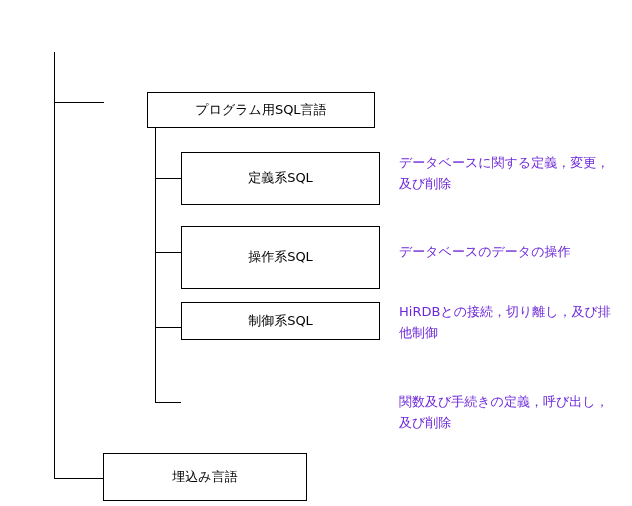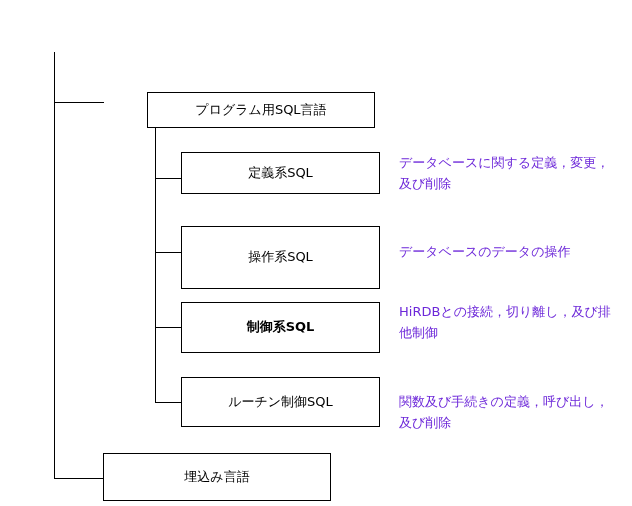--- a/index.html
+++ b/index.html
@@ -60,36 +60,33 @@
     <span>プログラム用SQL言語</span>
   </div>
 
   <div class="line v" style="left:155px; top:128px; height:274px;"></div>
 
   <div class="line h" style="left:155px; top:178px; width:26px;"></div>
   <div class="line h" style="left:155px; top:252px; width:26px;"></div>
   <div class="line h" style="left:155px; top:327px; width:26px;"></div>
   <div class="line h" style="left:155px; top:402px; width:26px;"></div>
 
-  <div class="node" style="left:181px; top:152px; width:199px; height:42px;">
+  <div class="node" style="left:181px; top:152px; width:199px; height:53px;">
     <span>定義系SQL</span>
   </div>
   <div class="node" style="left:181px; top:226px; width:199px; height:63px;">
     <span>操作系SQL</span>
   </div>
-  <div class="node" style="left:181px; top:302px; width:199px; height:51px;font-weight:bold;">
+  <div class="node" style="left:181px; top:302px; width:199px; height:38px;">
     <span>制御系SQL</span>
-  </div>
-  <div class="node" style="left:181px; top:377px; width:199px; height:50px;">
-    <span>ルーチン制御SQL</span>
   </div>
 
   <div class="line h" style="left:54px; top:478px; width:50px;"></div>
 
-  <div class="node" style="left:103px; top:453px; width:228px; height:48px;">
+  <div class="node" style="left:103px; top:453px; width:204px; height:48px;">
     <span>埋込み言語</span>
   </div>
 
   <div class="desc" style="left:399px; top:152px; width:232px;">データベースに関する定義，変更，
 及び削除</div>
   <div class="desc" style="left:399px; top:301px; width:232px;">HiRDBとの接続，切り離し，及び排
 他制御</div>
   <div class="desc" style="left:399px; top:241px; width:232px;">データベースのデータの操作</div>
   <div class="desc" style="left:399px; top:391px; width:232px;">関数及び手続きの定義，呼び出し，
 及び削除</div>

